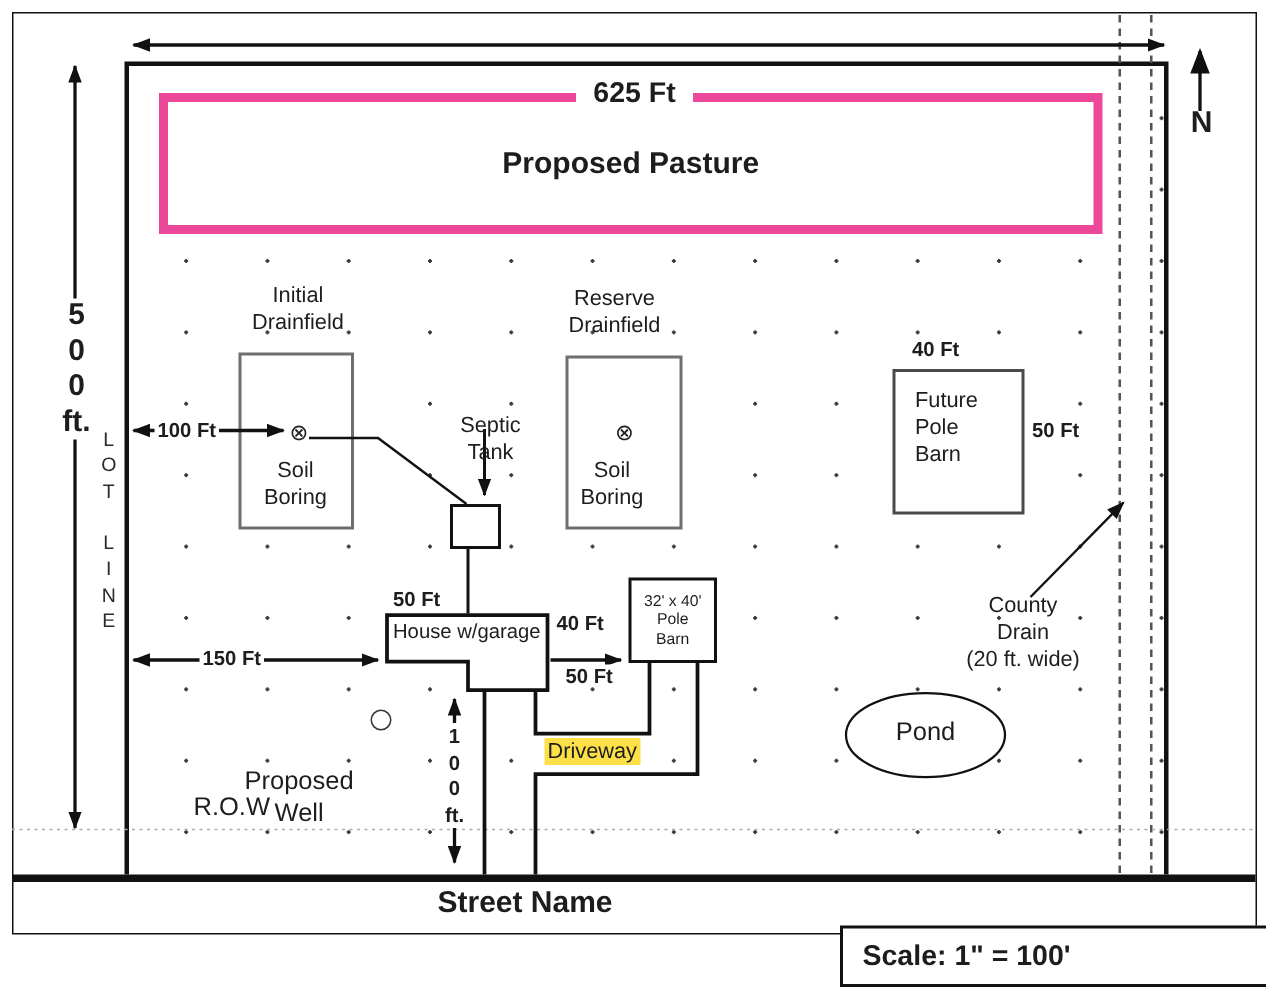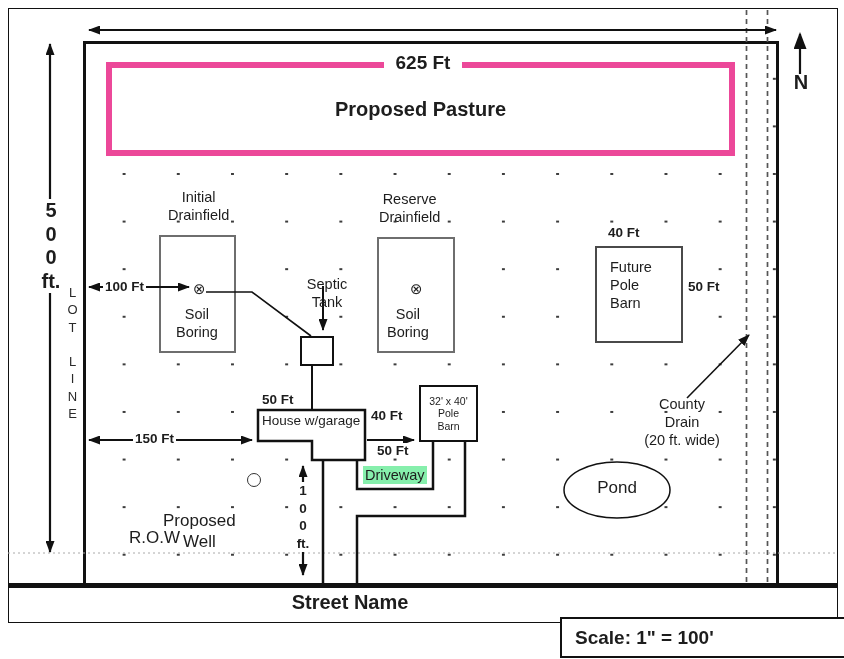--- a/index.html
+++ b/index.html
@@ -45,21 +45,21 @@
   #t-100{left:103px;top:279px;padding:0 2px;background:#fff;}
   #t-150{left:133px;top:431px;padding:0 2px;background:#fff;}
   #t-60{left:262px;top:392px;}
   #t-40{left:370px;top:408px;background:#fff;padding:0 1px;}
   #t-50{left:376px;top:443px;background:#fff;padding:0 1px;}
   #t-house{left:262px;top:413px;font-size:13.5px;z-index:4;position:absolute;}
   #t-well{left:163px;top:466px;font-size:17px;line-height:21px;margin-top:44px;}
   #well-circle{left:247px;top:473px;width:12px;height:12px;border:1.5px solid #333;
     border-radius:50%;background:#fff;z-index:4;}
   #t-drive100{left:292px;top:482px;width:22px;line-height:17.5px;background:#fff;}
-  #t-driveway{left:363px;top:466px;background:#86efac;padding:0 2px;}
+  #t-driveway{left:363px;top:492px;background:#fde047;padding:0 2px;}
   #t-row{left:129px;top:529px;font-size:17px;}
   #t-pond{left:565px;top:479px;width:104px;font-size:17px;}
   #t-county{left:630px;top:395px;width:104px;}
   #t-street{left:90px;top:593px;width:520px;font-size:20px;}
   #scale-box{left:560px;top:617px;width:276px;height:37px;border:2px solid #111;background:#fff;
     z-index:5;display:flex;align-items:center;padding-left:13px;box-sizing:content-box;}
   #scale-box span{font-size:19px;font-weight:bold;}
 </style>
 </head>
 <body>

